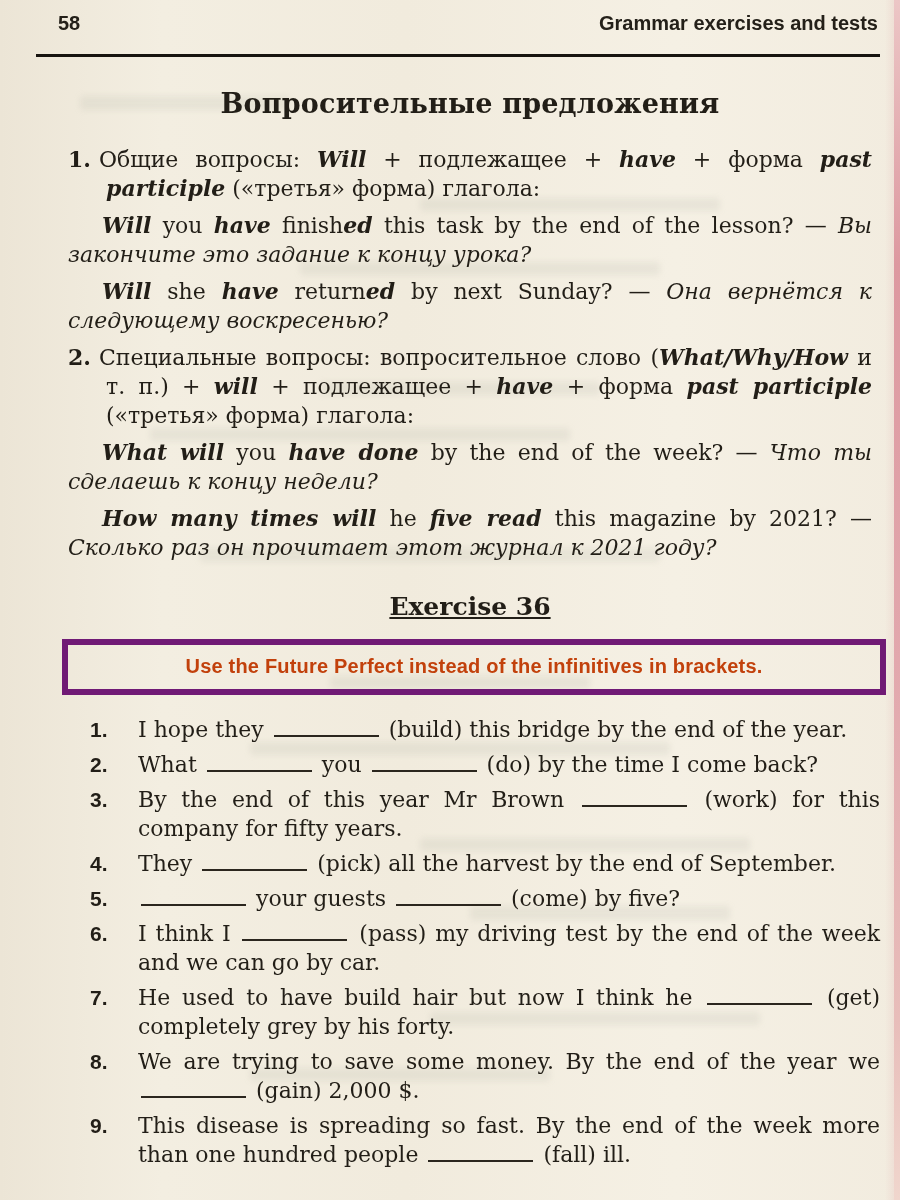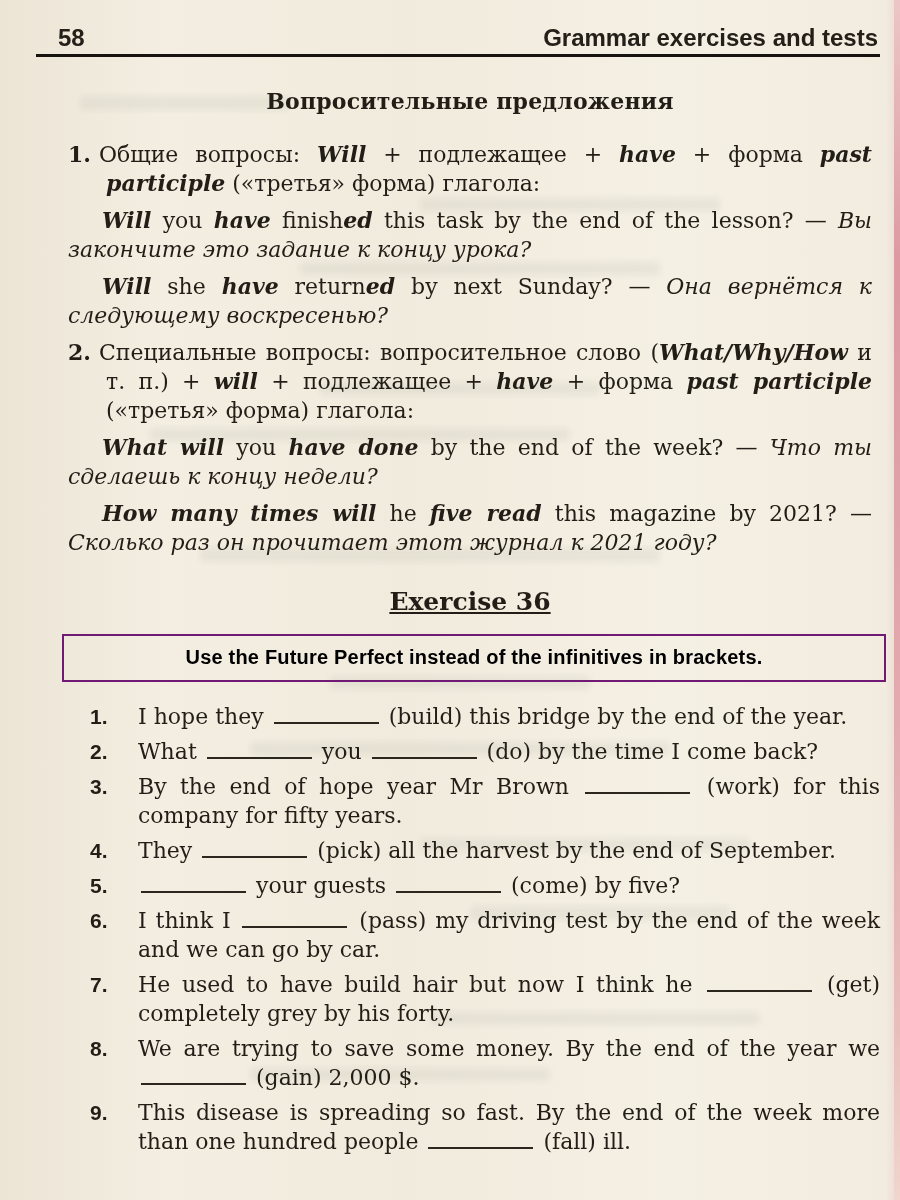--- a/index.html
+++ b/index.html
@@ -19,58 +19,58 @@
   }
   .edge-haze{
     position:absolute;top:0;right:5px;width:10px;height:1200px;
     background:linear-gradient(90deg,rgba(226,178,180,0) 0%,rgba(226,178,180,.25) 100%);
   }
 
   
   .ghost{position:absolute;border-radius:4px;filter:blur(3px);background:rgba(146,160,138,.12);}
 
   .running{
-    position:absolute;top:24px;left:58px;right:22px;
+    position:absolute;top:12px;left:58px;right:22px;
     display:flex;justify-content:space-between;align-items:baseline;
     font-family:"Liberation Sans",sans-serif;font-weight:bold;
-    font-size:24px;color:#242019;
+    font-size:20px;color:#242019;
   }
   .rule{
     position:absolute;top:54px;left:36px;right:20px;height:0;
     border-top:3px solid #17140f;
   }
 
   .content{position:absolute;top:78px;left:60px;width:820px;}
 
   h1.title{
-    font-size:22px;font-weight:bold;text-align:center;
+    font-size:27px;font-weight:bold;text-align:center;
     margin:10px 0 26px 0;letter-spacing:.2px;
   }
 
   .intro p{
     margin:8px;font-size:22px;line-height:29px;text-align:justify;
   }
   p.numbered{padding-left:38px;text-indent:-38px;margin-top:5px;}
   p.example{text-indent:34px;}
   .pnum{font-weight:bold;padding-right:8px;}
   .s-bi{font-weight:bold;font-style:italic;}
   .s-i{font-style:italic;}
 
   h2.ex-title{
     font-size:25px;font-weight:bold;text-align:center;
     margin:30px 0 18px 0;
     text-decoration:underline;
   }
   .instruction-box{
-    border:2px solid #701a75;
+    border:6px solid #701a75;
     margin:0 -6px 20px 2px;
     padding:10px 8px 11px 8px;
     text-align:center;
     font-family:"Liberation Sans",sans-serif;
-    font-weight:bold;font-size:20px;color:#000000;letter-spacing:.2px;
+    font-weight:bold;font-size:20px;color:#c2410c;letter-spacing:.2px;
   }
 
   ol.items{list-style:none;margin:4px 0 0 0;padding:0;}
   ol.items li{
     position:relative;
     padding-left:78px;
     font-size:22px;line-height:29px;
     margin-bottom:6px;text-align:justify;
   }
   .inum{
@@ -123,21 +123,21 @@
 
     <h2 class="ex-title">Exercise 36</h2>
 
     <div class="instruction-box">
       <span>Use the Future Perfect instead of the infinitives in brackets.</span>
     </div>
 
     <ol class="items" id="exercise-list">
         <li><span class="inum">1.</span><span><span>I hope they </span><span class="blank" style="width: 105px;"></span><span> (build) this bridge by the end of the year.</span></span></li>
         <li><span class="inum">2.</span><span><span>What </span><span class="blank" style="width: 105px;"></span><span> you </span><span class="blank" style="width: 105px;"></span><span> (do) by the time I come back?</span></span></li>
-        <li><span class="inum">3.</span><span><span>By the end of hope year Mr Brown </span><span class="blank" style="width: 105px;"></span><span> (work) for this company for fifty years.</span></span></li>
+        <li><span class="inum">3.</span><span><span>By the end of this year Mr Brown </span><span class="blank" style="width: 105px;"></span><span> (work) for this company for fifty years.</span></span></li>
         <li><span class="inum">4.</span><span><span>They </span><span class="blank" style="width: 105px;"></span><span> (pick) all the harvest by the end of September.</span></span></li>
         <li><span class="inum">5.</span><span><span class="blank" style="width: 105px;"></span><span> your guests </span><span class="blank" style="width: 105px;"></span><span> (come) by five?</span></span></li>
         <li><span class="inum">6.</span><span><span>I think I </span><span class="blank" style="width: 105px;"></span><span> (pass) my driving test by the end of the week and we can go by car.</span></span></li>
         <li><span class="inum">7.</span><span><span>He used to have build hair but now I think he </span><span class="blank" style="width: 105px;"></span><span> (get) completely grey by his forty.</span></span></li>
         <li><span class="inum">8.</span><span><span>We are trying to save some money. By the end of the year we </span><span class="blank" style="width: 105px;"></span><span> (gain) 2,000 $.</span></span></li>
         <li><span class="inum">9.</span><span><span>This disease is spreading so fast. By the end of the week more than one hundred people </span><span class="blank" style="width: 105px;"></span><span> (fall) ill.</span></span></li>
       </ol>
   </div>
 
   <div class="edge-haze"></div>

